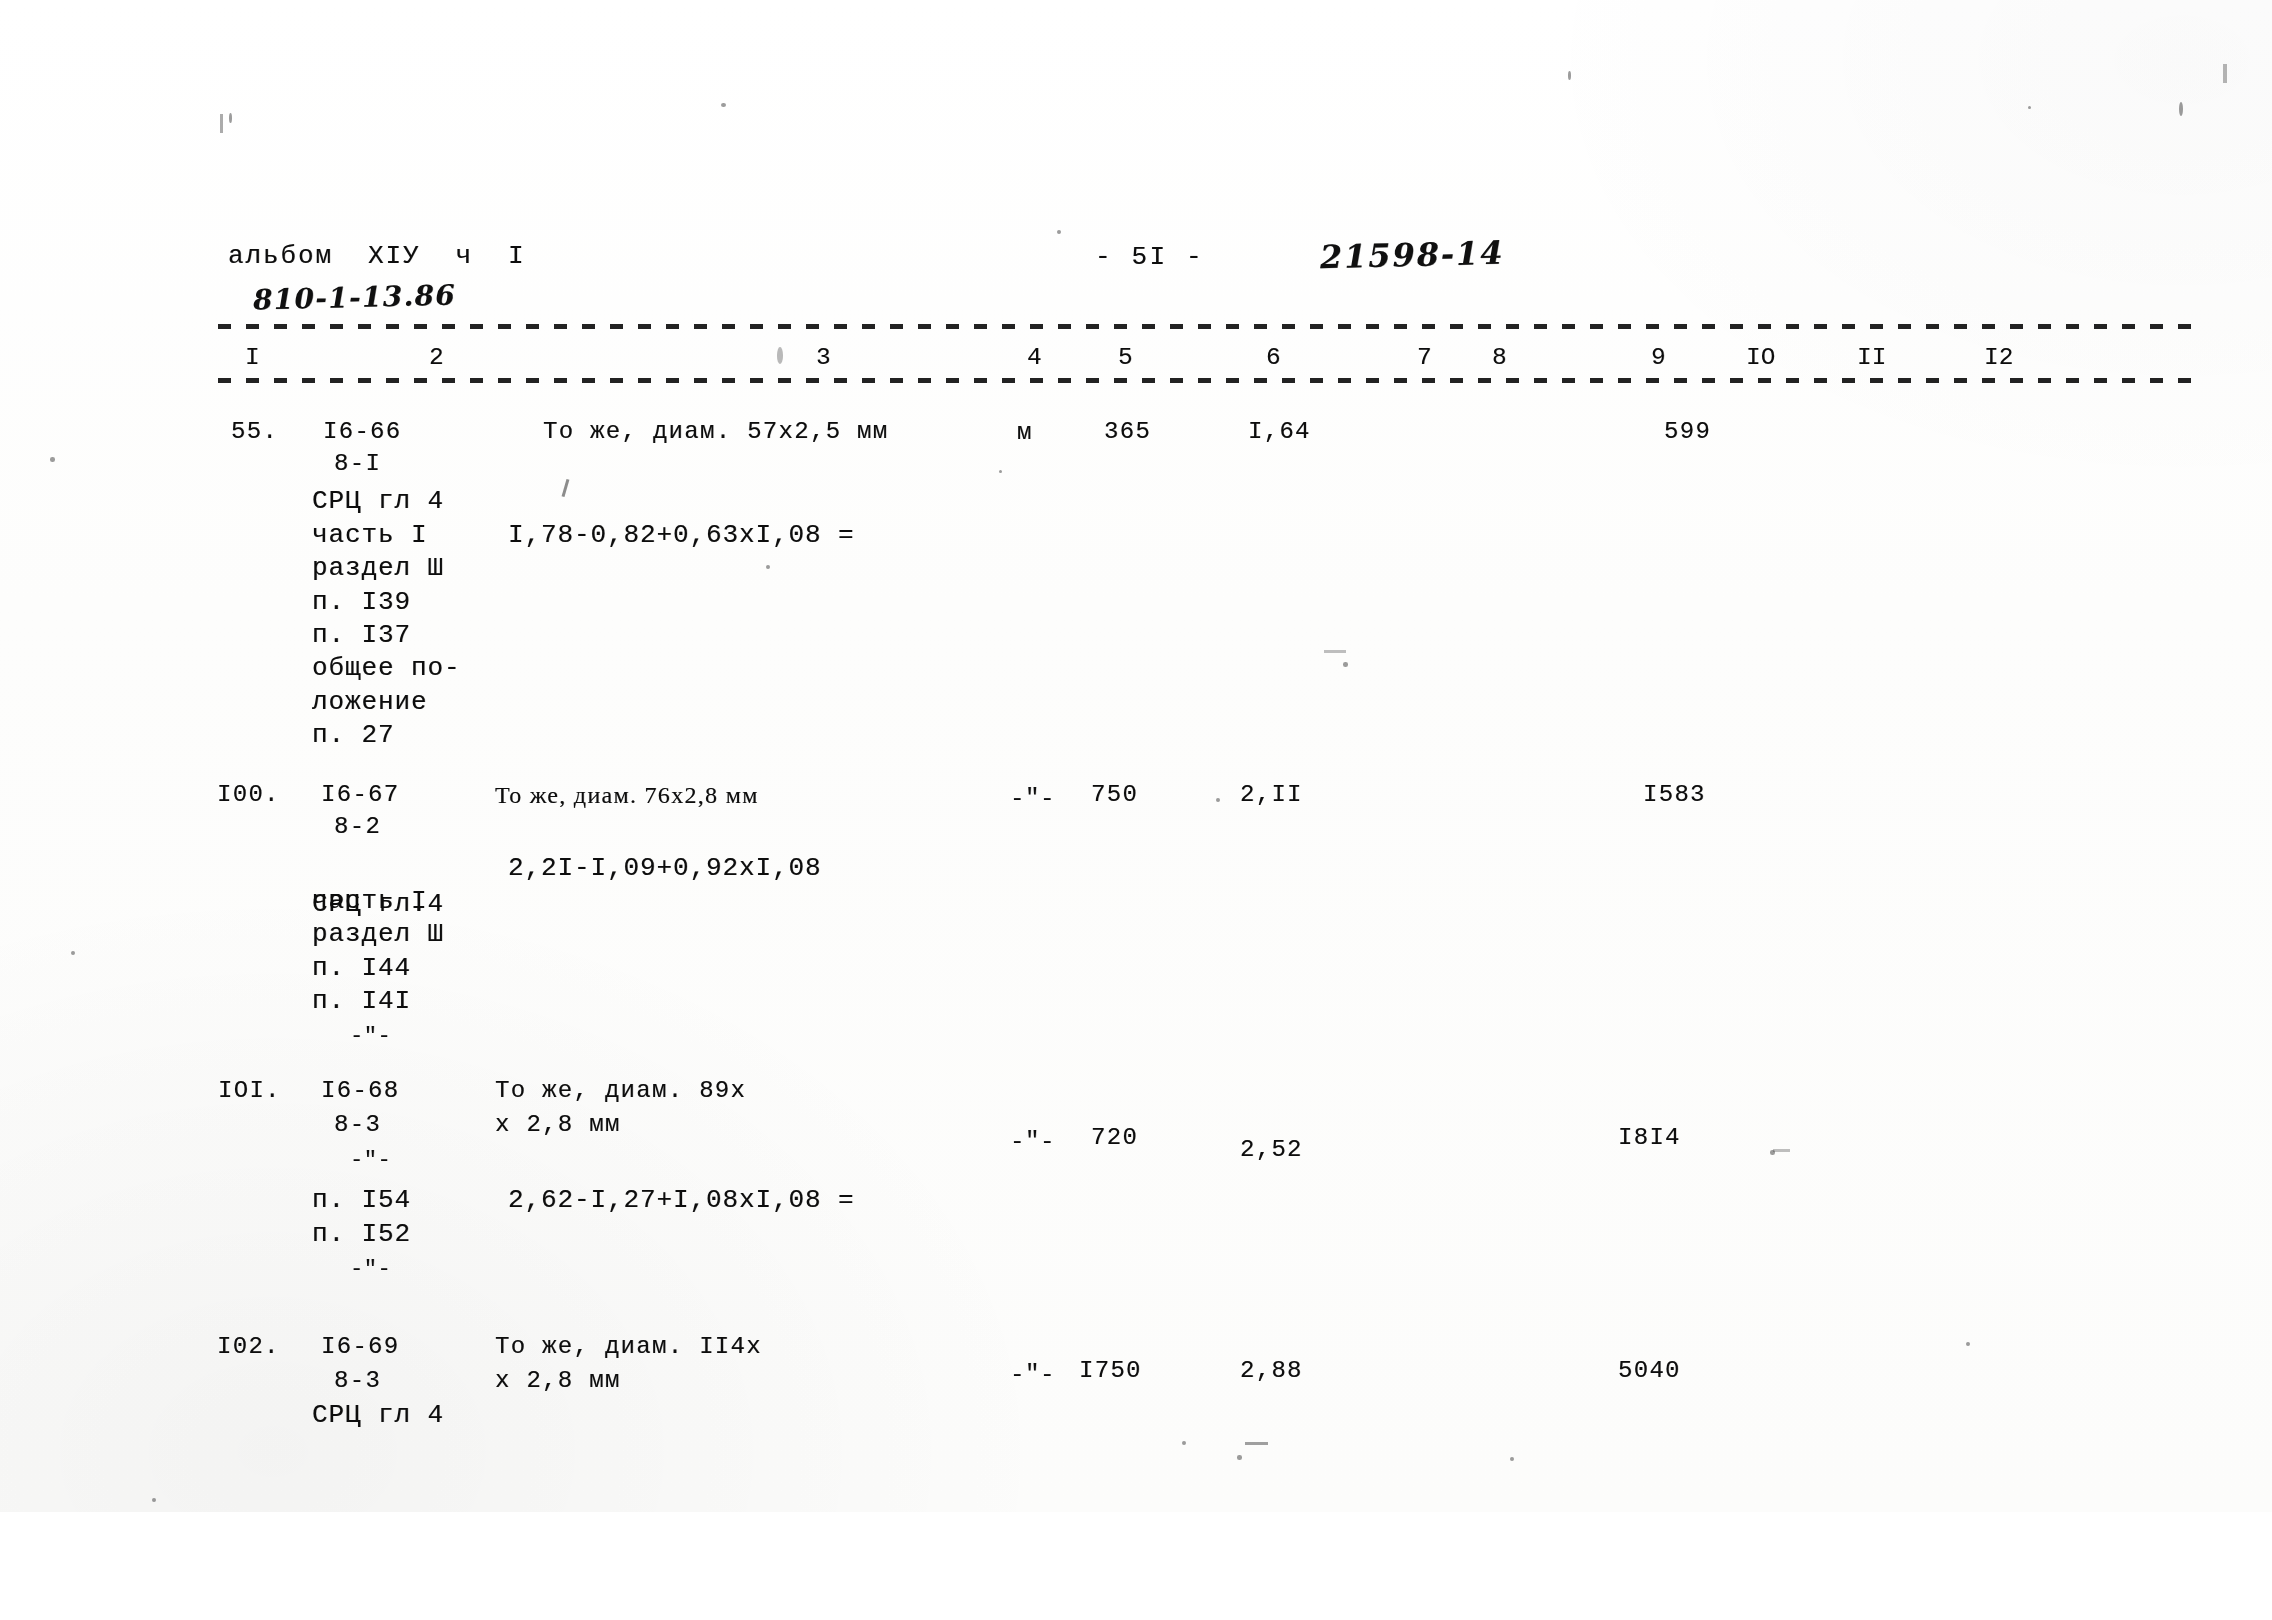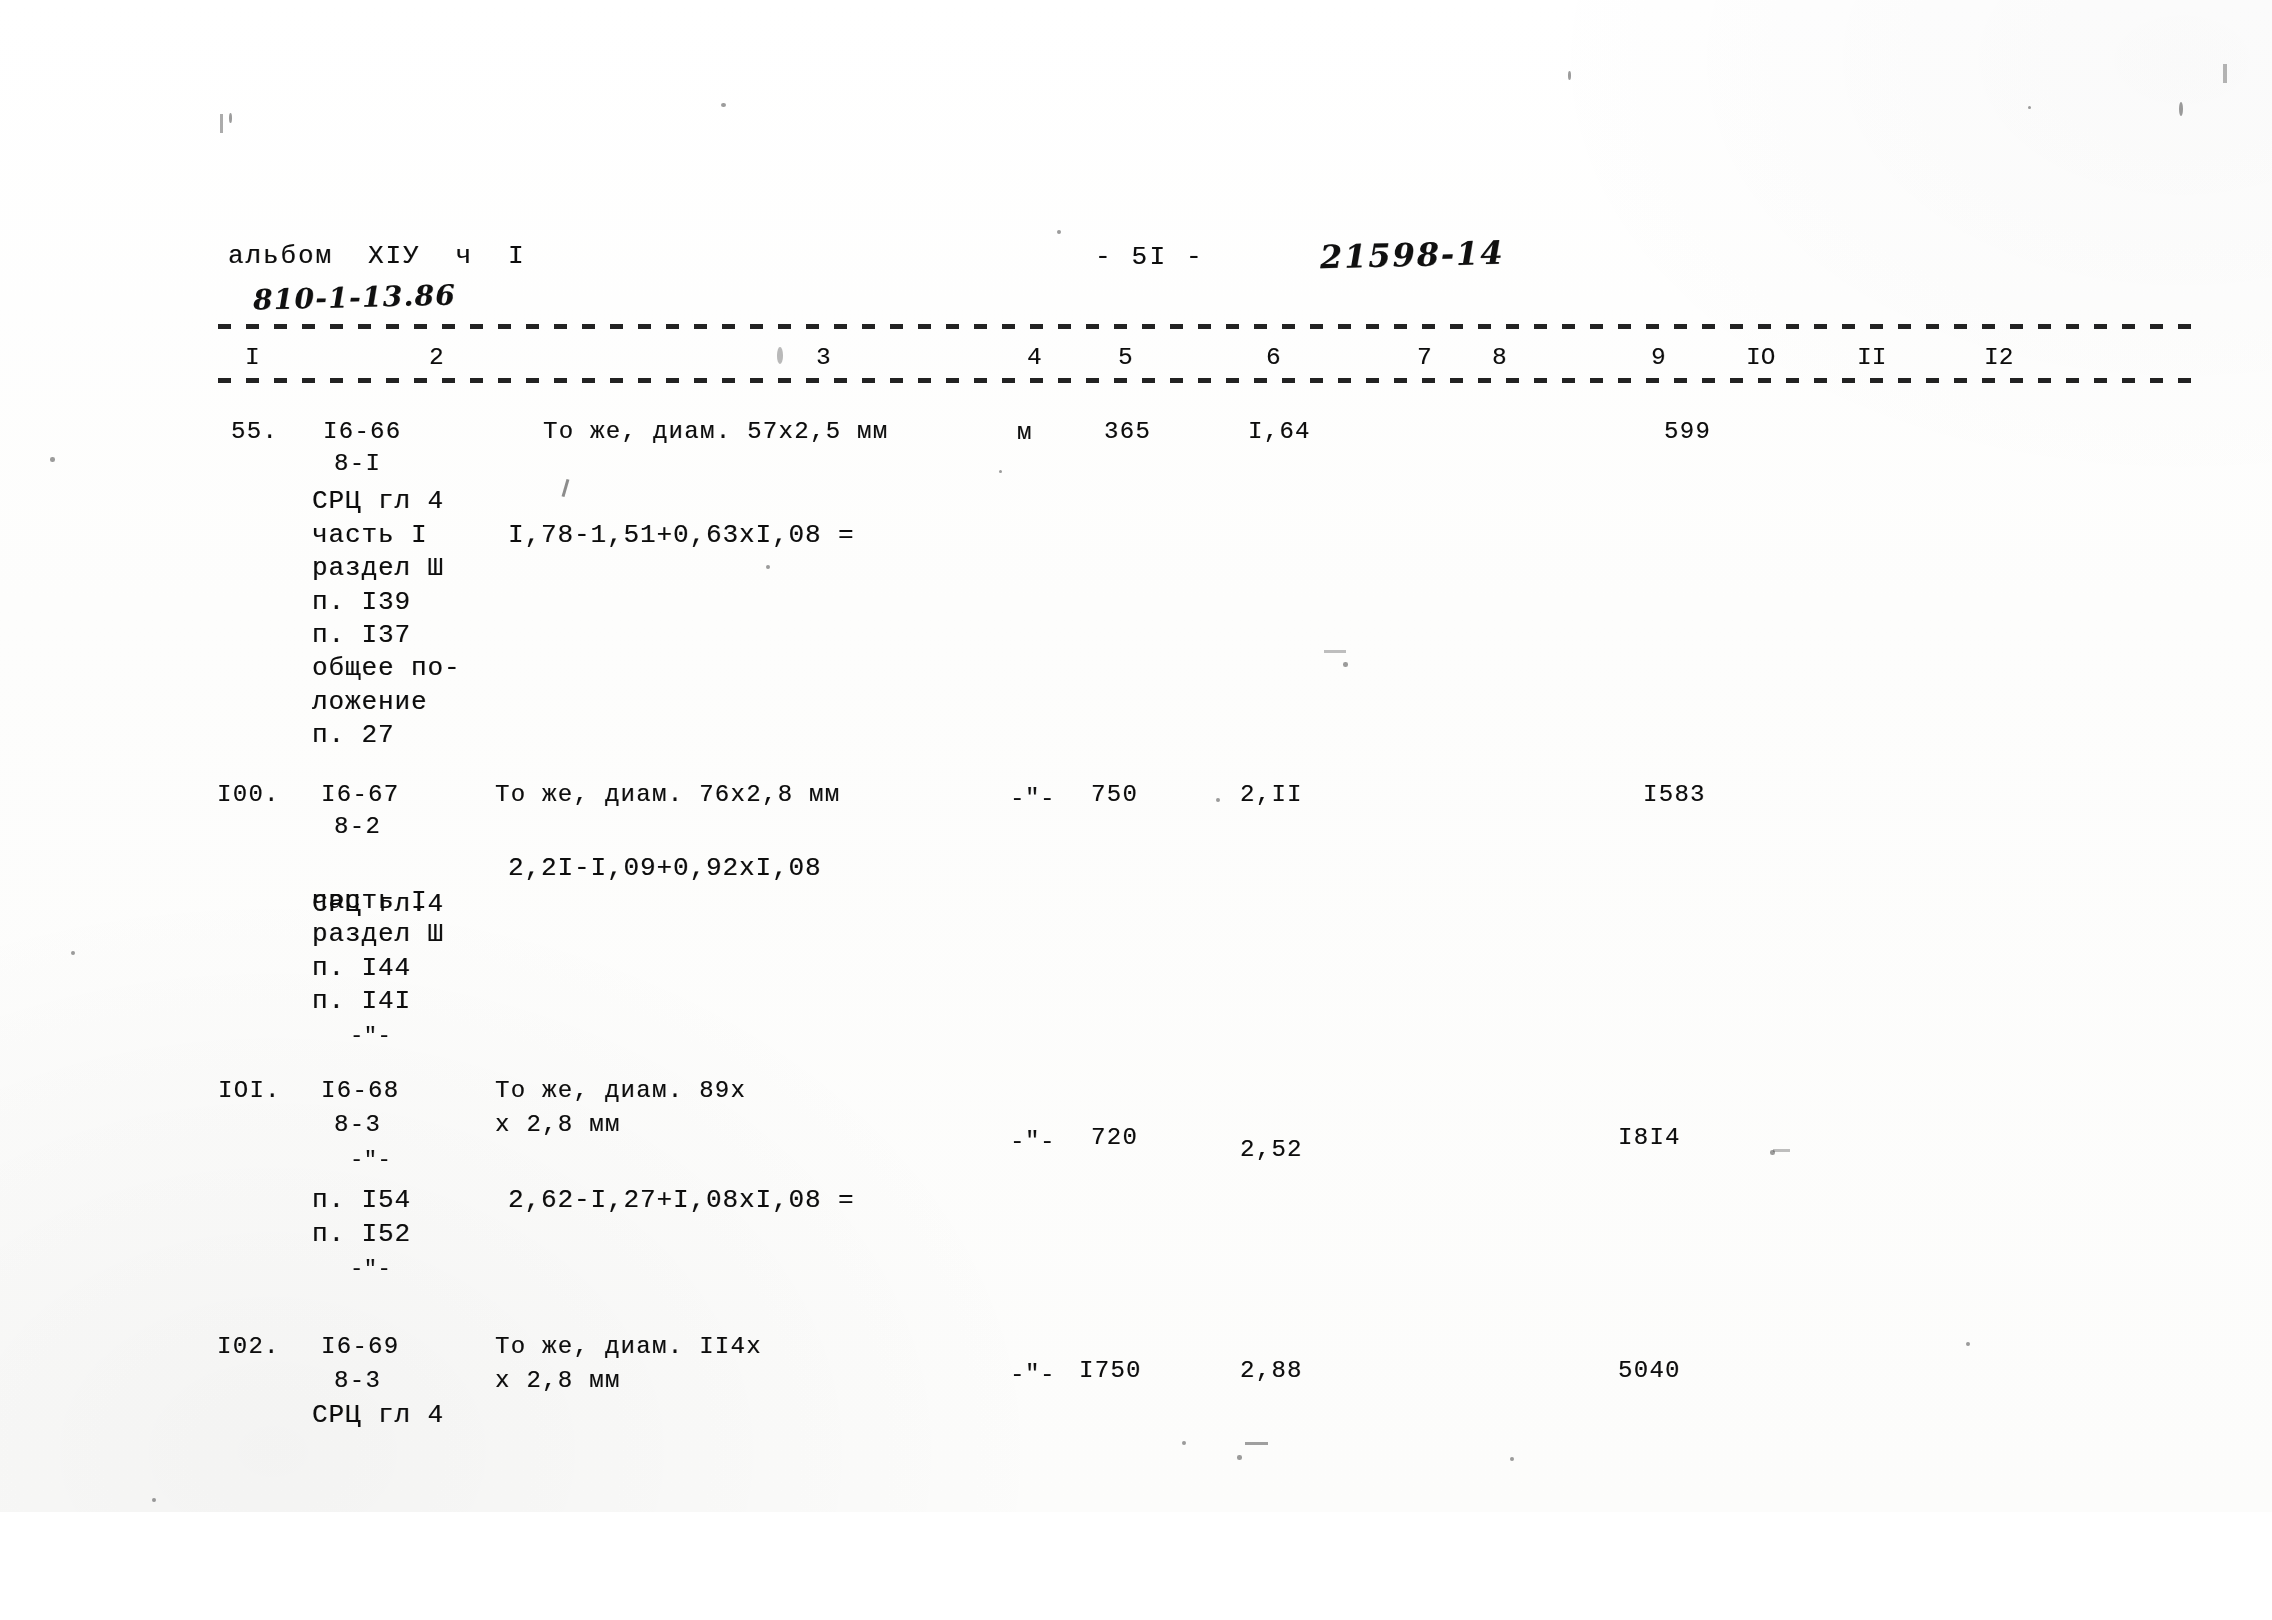--- a/index.html
+++ b/index.html
@@ -160,36 +160,36 @@
     <div class="typed" style="left:334px;top:452px;">8-I</div>
     <div class="typed" style="left:495px;top:420px;margin-left:48px;">То же, диам. 57х2,5 мм</div>
 
     <div class="typed" style="left:1017px;top:421px;">м</div>
     <div class="typed" style="left:1104px;top:420px;">365</div>
     <div class="typed" style="left:1248px;top:420px;">I,64</div>
     <div class="typed" style="left:1664px;top:420px;">599</div>
 
     <div class="typed small" style="left:312px;top:488px;">СРЦ гл 4</div>
     <div class="typed small" style="left:312px;top:522px;">часть I</div>
-    <div class="typed small" style="left:508px;top:522px;">I,78-1,51+0,63хI,08 =</div>
+    <div class="typed small" style="left:508px;top:522px;">I,78-0,82+0,63хI,08 =</div>
     <div class="typed small" style="left:312px;top:555px;">раздел Ш</div>
     <div class="typed small" style="left:312px;top:589px;">п. I39</div>
     <div class="typed small" style="left:312px;top:622px;">п. I37</div>
     <div class="typed small" style="left:312px;top:655px;">общее по-</div>
     <div class="typed small" style="left:312px;top:689px;">ложение</div>
     <div class="typed small" style="left:312px;top:722px;">п. 27</div>
   </div>
 
   <div class="tick" style="left:564px;top:479px;width:2.6px;height:18px;transform:rotate(16deg);"></div>
 
   <div>
     <div class="typed" style="left:217px;top:783px;">I00.</div>
     <div class="typed" style="left:321px;top:783px;">I6-67</div>
     <div class="typed" style="left:334px;top:815px;">8-2</div>
-    <div class="typed" style="left:495px;top:783px;">То же, диам. 76х2,8 мм</div>
+    <div class="typed" style="left:495px;top:783px;font-family:Liberation Serif, serif;">То же, диам. 76х2,8 мм</div>
 
     <div class="ditto" style="left:1010px;top:785px;">-"-</div>
     <div class="typed" style="left:1091px;top:783px;">750</div>
     <div class="typed" style="left:1240px;top:783px;">2,II</div>
     <div class="typed" style="left:1619px;top:783px;margin-left:24px;">I583</div>
 
     <div class="typed small" style="left:312px;top:891px;">СРЦ гл.4</div>
     <div class="typed small" style="left:508px;top:855px;">2,2I-I,09+0,92хI,08</div>
     <div class="typed small" style="left:312px;top:888px;">часть I</div>
     <div class="typed small" style="left:312px;top:921px;">раздел Ш</div>

